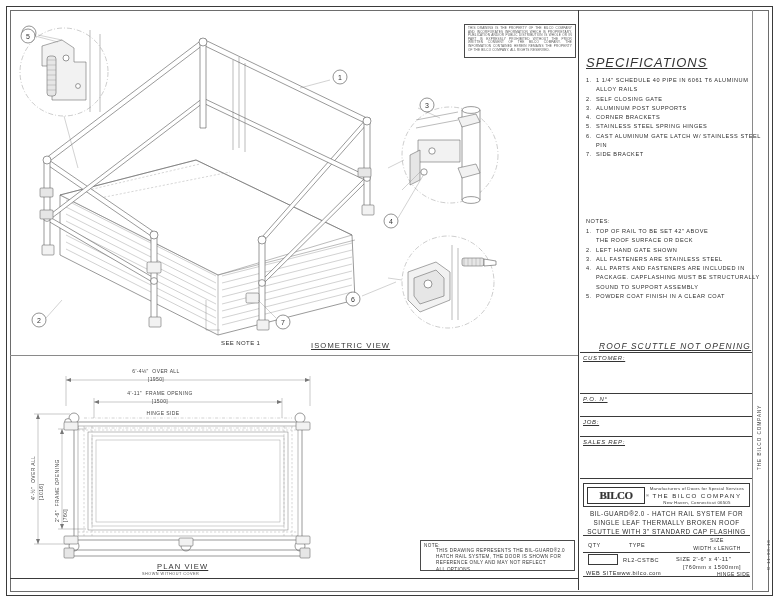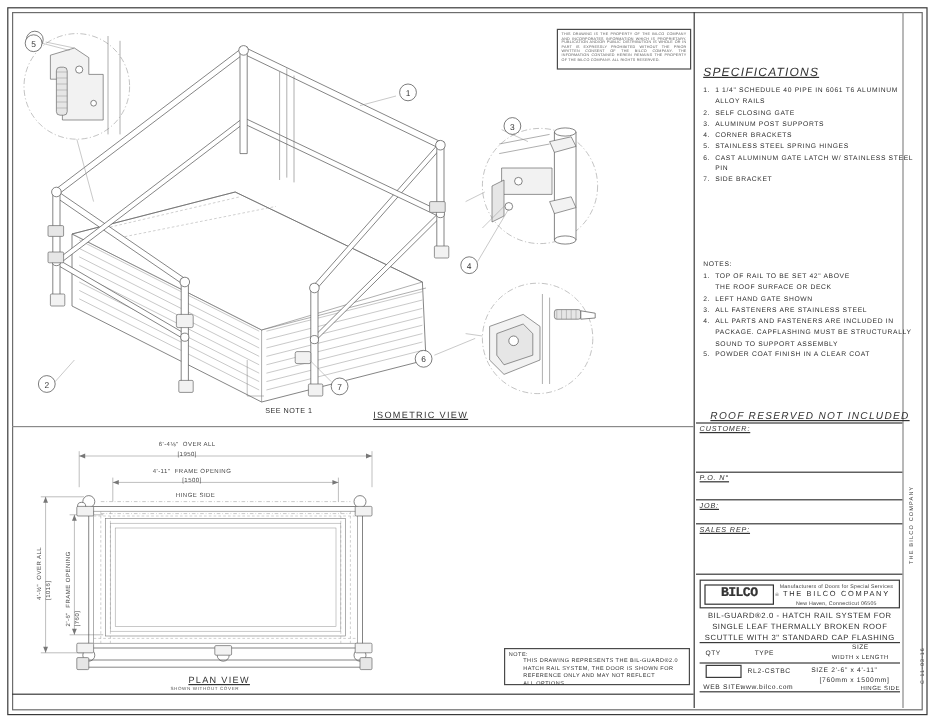--- a/index.html
+++ b/index.html
@@ -27,21 +27,21 @@
   .ctr{text-align:center;}
 
   
   .propbox{position:absolute;left:464px;top:24px;width:112px;height:34px;
      border:1px solid #4a4a4a;background:#fff;padding:2px 3px;box-sizing:border-box;
      font-size:3.1px;line-height:3.6px;color:#5b5b5b;text-align:justify;
      font-family:"Liberation Sans",sans-serif;overflow:hidden;letter-spacing:.15px;}
 
   
   .speccol{position:absolute;left:586px;top:55px;width:180px;}
-  .spec-title{font-size:10px;font-style:italic;text-decoration:underline;
+  .spec-title{font-size:13px;font-style:italic;text-decoration:underline;
       letter-spacing:1px;color:#333;margin-bottom:6px;}
   ol.speclist{list-style:none;margin:0;padding:0;}
   ol.speclist li{font-size:5.6px;line-height:9.3px;letter-spacing:.55px;
       color:#2e2e2e;padding-left:10px;position:relative;white-space:pre-wrap;}
   ol.speclist li .num{position:absolute;left:0;top:0;}
 
   .notescol{position:absolute;left:586px;top:218px;width:180px;}
   .notes-title{font-size:5.6px;letter-spacing:.55px;margin-bottom:3px;color:#2e2e2e;}
   ol.noteslist{list-style:none;margin:0;padding:0;}
   ol.noteslist li{font-size:5.6px;line-height:9.3px;letter-spacing:.55px;
@@ -54,21 +54,21 @@
   .tblabel{position:absolute;font-size:6px;font-style:italic;
       text-decoration:underline;letter-spacing:.7px;color:#333;}
 
   
   .logoblock{position:absolute;left:583px;top:483px;width:167px;height:24px;
      border:1px solid #3a3a3a;box-sizing:border-box;display:flex;align-items:center;}
   .logomark{width:56px;height:15px;margin-left:3px;border:1.1px solid #333;
      display:flex;align-items:center;justify-content:center;position:relative;
      background:#fff;}
   .logomark .lt{font-size:11px;font-weight:bold;letter-spacing:-0.5px;
-     font-family:Liberation Mono, monospace;color:#333;
+     font-family:Liberation Serif, serif;color:#333;
      -webkit-text-stroke:0.2px #333;}
   .logoreg{font-size:4px;vertical-align:super;margin-left:1px;color:#333;}
   .logotxt{flex:1;text-align:center;padding-right:4px;}
   .logotxt .l1{font-size:4.4px;letter-spacing:.2px;color:#3a3a3a;}
   .logotxt .l2{font-size:6.2px;letter-spacing:1.4px;color:#2e2e2e;margin-top:1px;}
   .logotxt .l3{font-size:4.4px;letter-spacing:.2px;color:#3a3a3a;margin-top:1px;}
 
   .prodtitle{position:absolute;left:583px;top:509px;width:167px;text-align:center;
      font-size:6.4px;line-height:9.2px;letter-spacing:.5px;color:#2e2e2e;}
   .qtybox{position:absolute;left:588px;top:554px;width:28px;height:9px;
@@ -364,21 +364,21 @@
 THE ROOF SURFACE OR DECK</span></li>
         <li><span class="num">2.</span><span>LEFT HAND GATE SHOWN</span></li>
         <li><span class="num">3.</span><span>ALL FASTENERS ARE STAINLESS STEEL</span></li>
         <li><span class="num">4.</span><span>ALL PARTS AND FASTENERS ARE INCLUDED IN
 PACKAGE. CAPFLASHING MUST BE STRUCTURALLY
 SOUND TO SUPPORT ASSEMBLY</span></li>
         <li><span class="num">5.</span><span>POWDER COAT FINISH IN A CLEAR COAT</span></li>
       </ol>
   </div>
 
-  <div class="scuttle">ROOF RESERVED NOT INCLUDED</div>
+  <div class="scuttle">ROOF SCUTTLE NOT OPENING</div>
 
   <div class="hline" style="left:580px;top:352px;width:172px;"></div>
   <div class="hline" style="left:580px;top:393px;width:172px;"></div>
   <div class="hline" style="left:580px;top:416px;width:172px;"></div>
   <div class="hline" style="left:580px;top:436px;width:172px;"></div>
   <div class="hline" style="left:580px;top:478px;width:172px;"></div>
 
   <div class="tblabel" style="left:583px;top:355px;">CUSTOMER:</div>
   <div class="t s6" style="left:620px;top:355px;width:120px;"></div>
 

